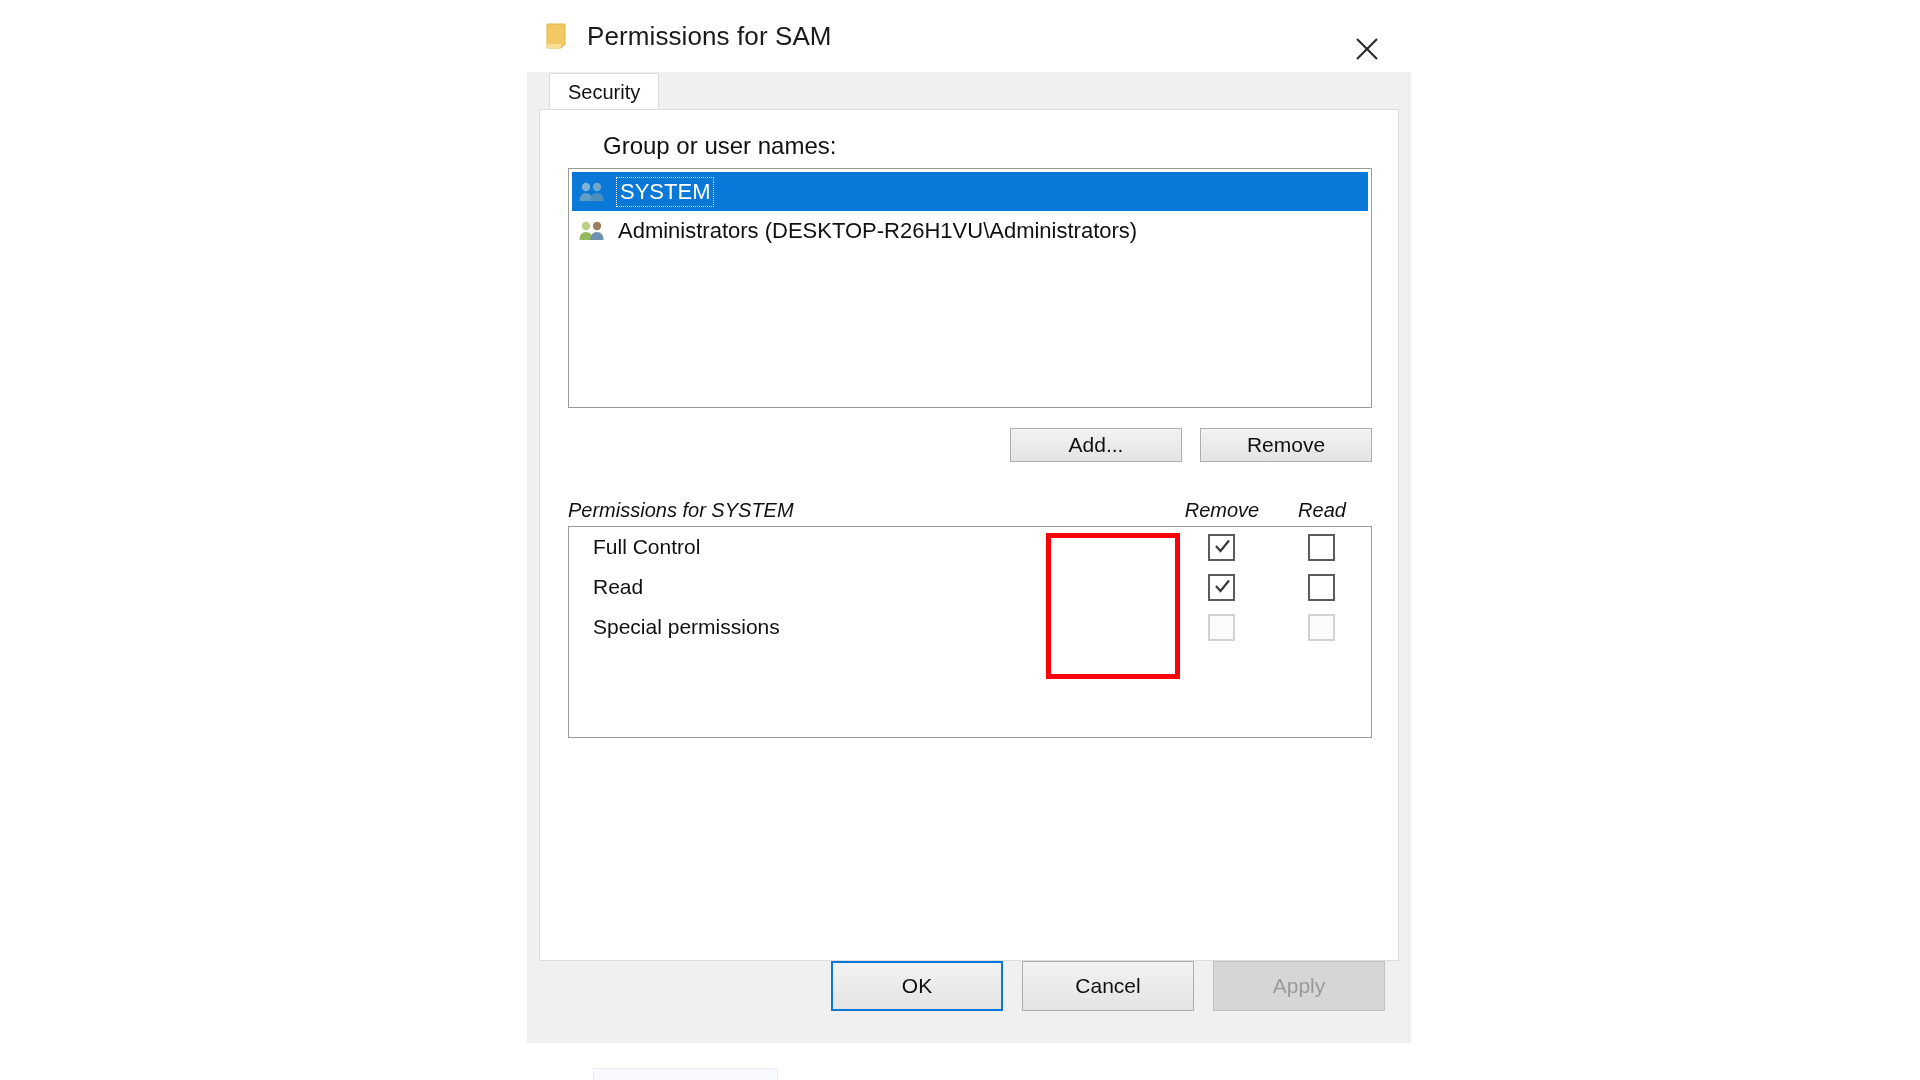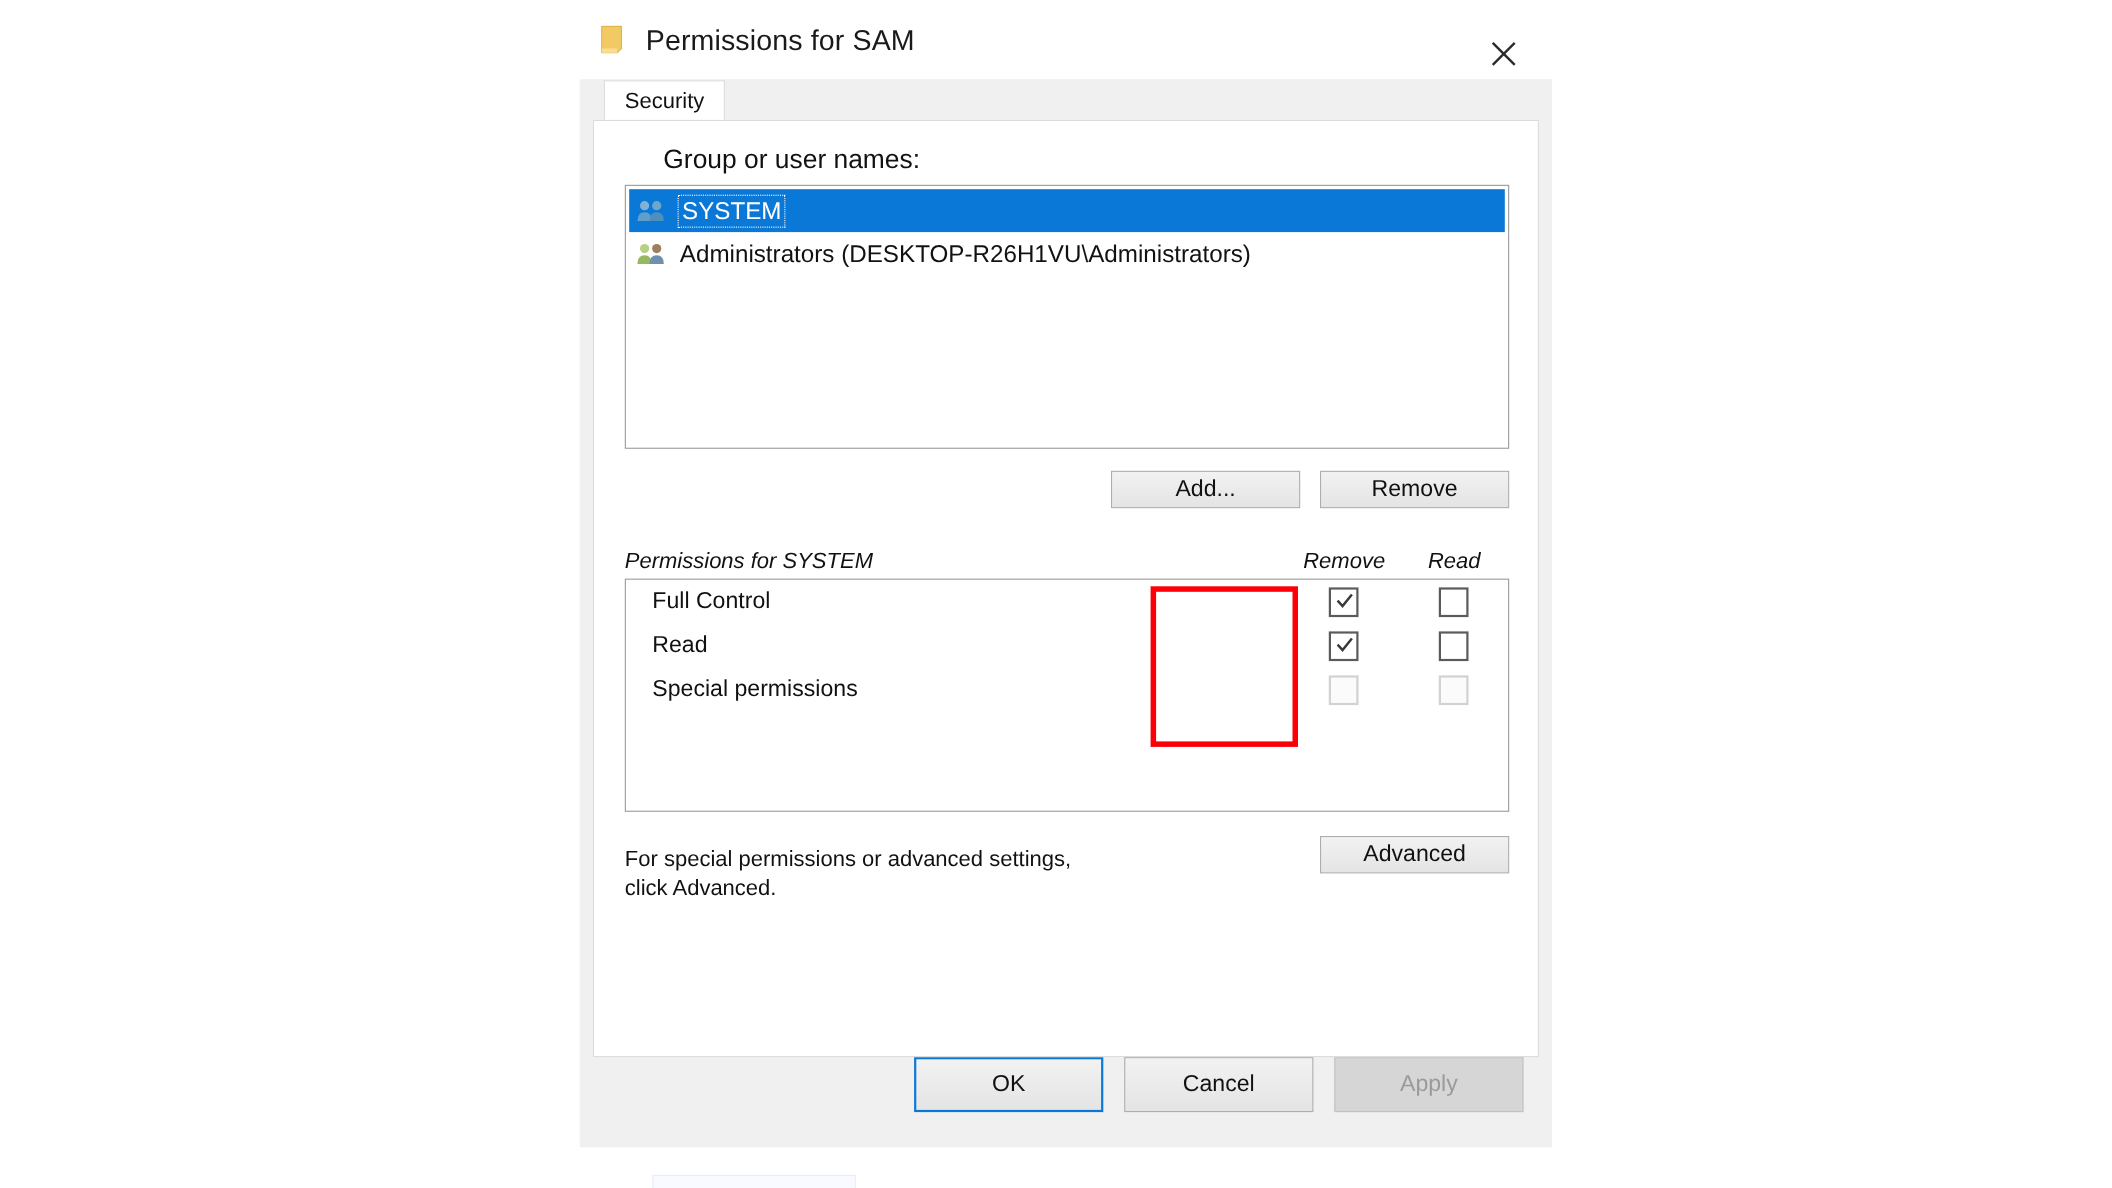--- a/index.html
+++ b/index.html
@@ -389,29 +389,20 @@
             <div class="perm-cell">
               <div class="cbox dim"></div>
             </div>
             <div class="perm-cell">
               <div class="cbox dim"></div>
             </div>
           </div>
 
         </div>
 
-        <div class="note-row">
-          <div class="note-text">
-            <div>For special permissions or advanced settings,</div>
-            <div>click Advanced.</div>
-          </div>
-          <div class="btn">
-            <span>Advanced</span>
-          </div>
-        </div>
 
       </div>
 
       <div class="commandbar">
         <div class="btn default-focus">
           <span>OK</span>
         </div>
         <div class="btn">
           <span>Cancel</span>
         </div>

